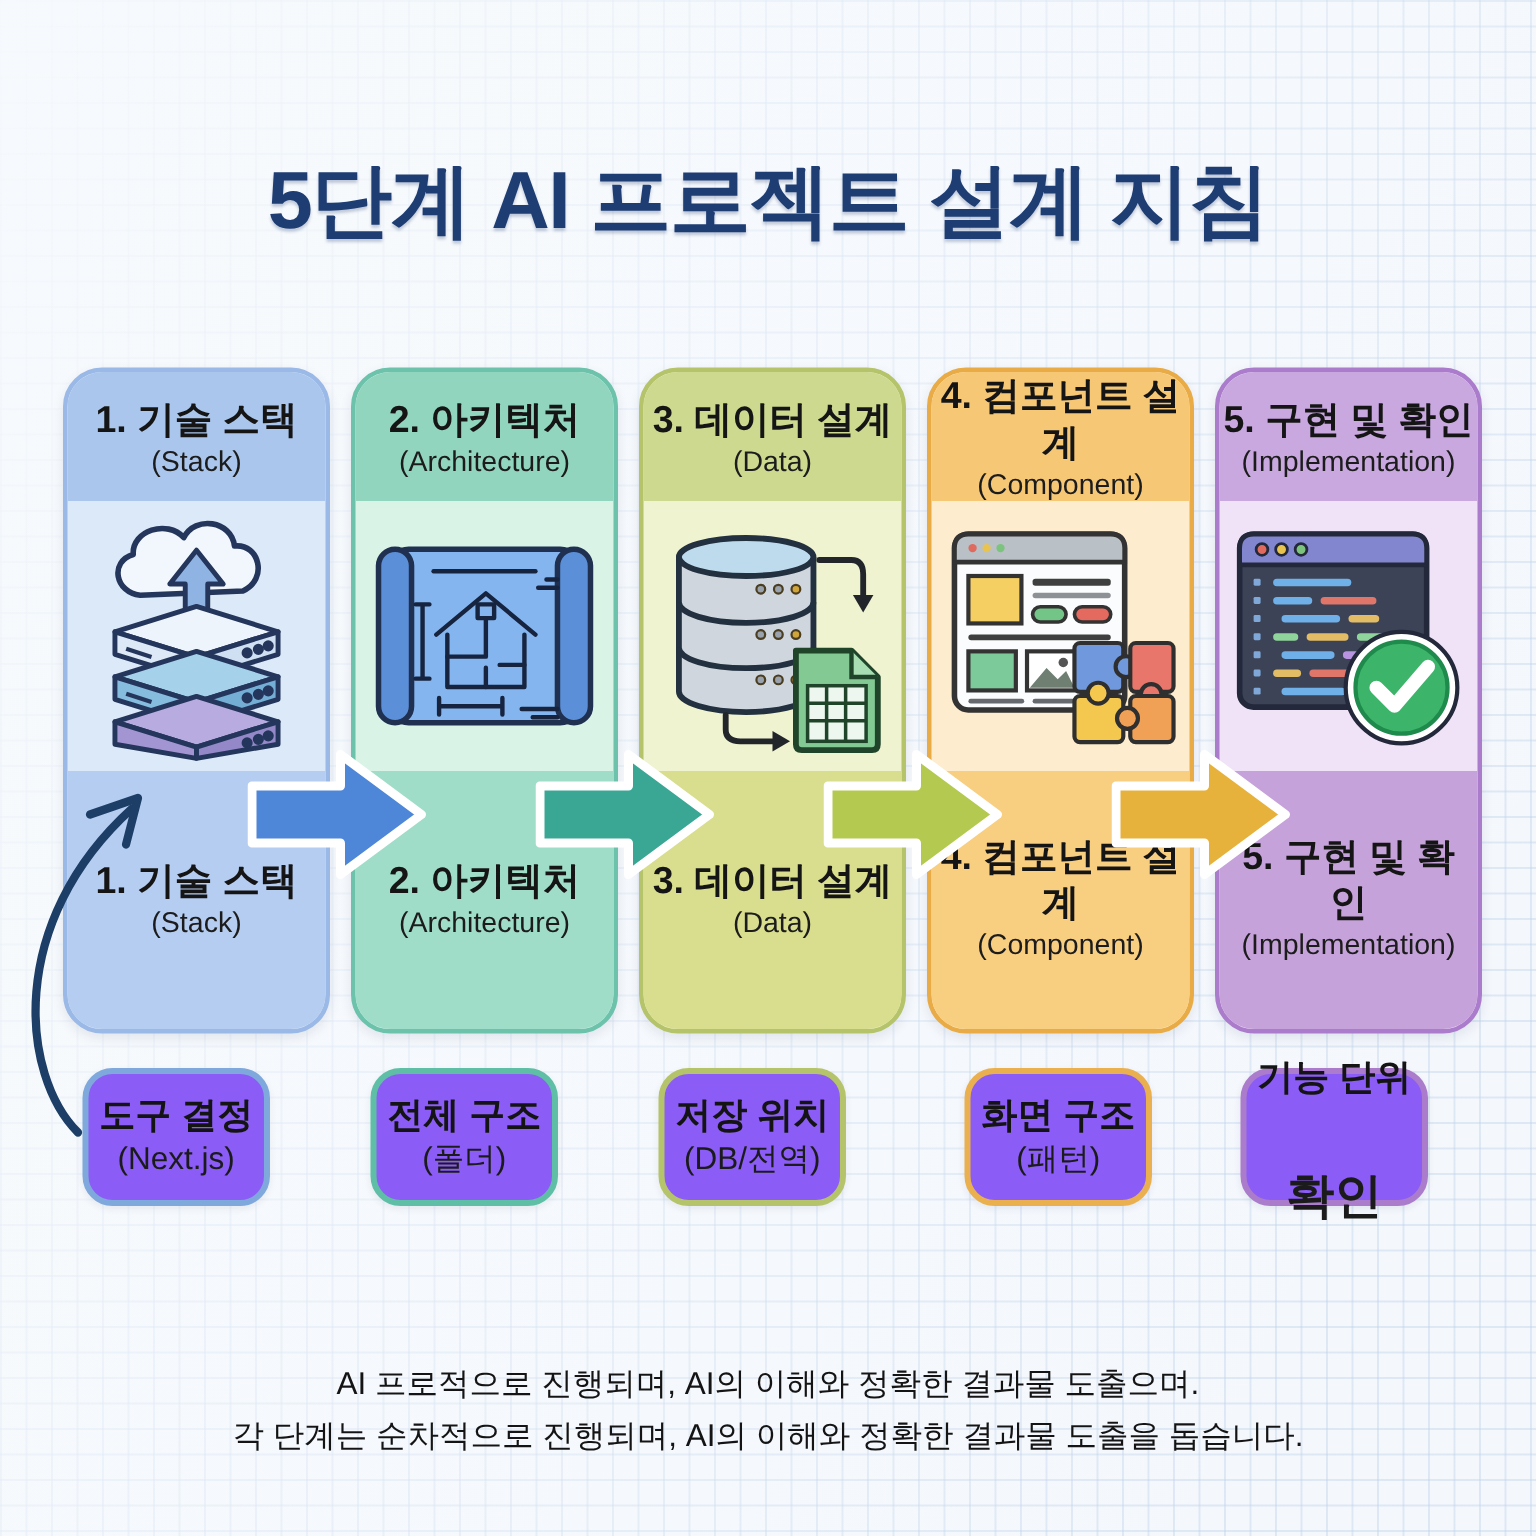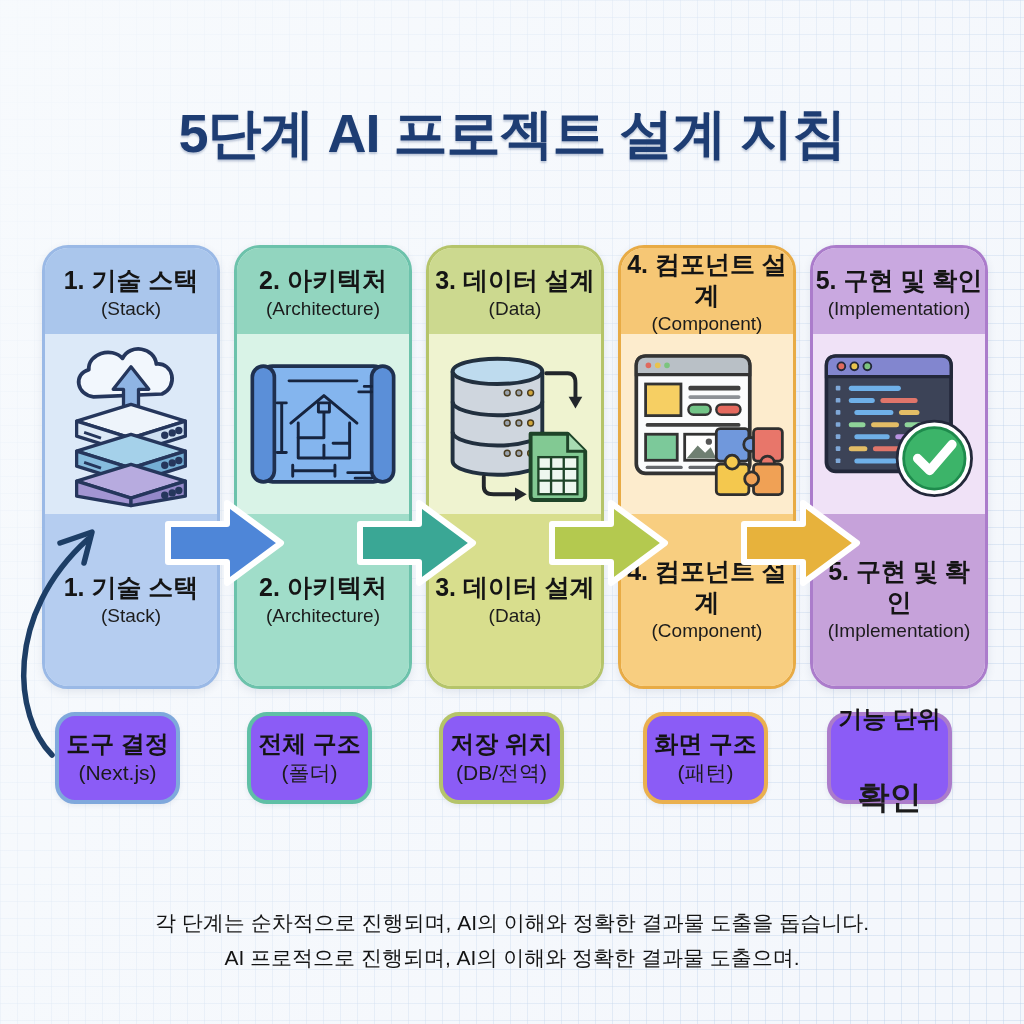--- a/index.html
+++ b/index.html
@@ -328,17 +328,17 @@
   <div class="bbox bb-4">
     <div class="b1">화면 구조</div>
     <div class="b2">(패턴)</div>
   </div>
   <div class="bbox bb-5 bold2">
     <div class="b1">기능 단위</div>
     <div class="b2">확인</div>
   </div>
 
   <div class="footer">
+    <div>AI 프로적으로 진행되며, AI의 이해와 정확한 결과물 도출으며.</div>
     <div>각 단계는 순차적으로 진행되며, AI의 이해와 정확한 결과물 도출을 돕습니다.</div>
-    <div>AI 프로적으로 진행되며, AI의 이해와 정확한 결과물 도출으며.</div>
   </div>
 
 </div>
 
 </body></html>

